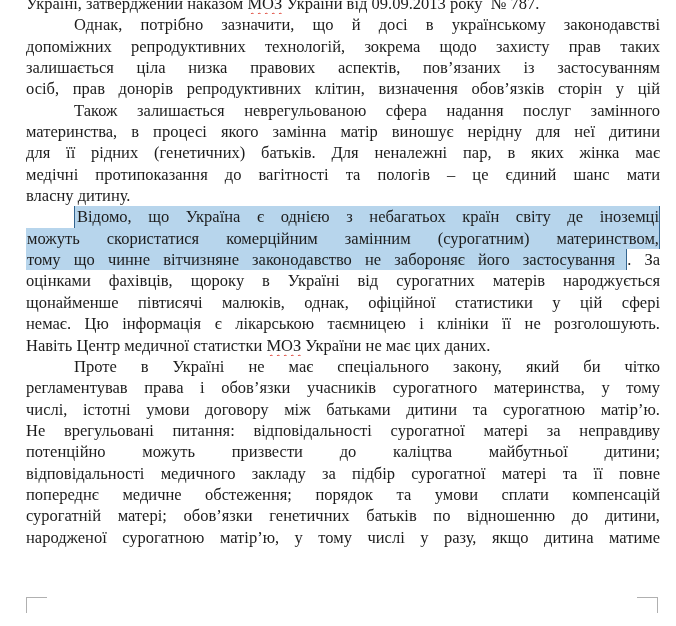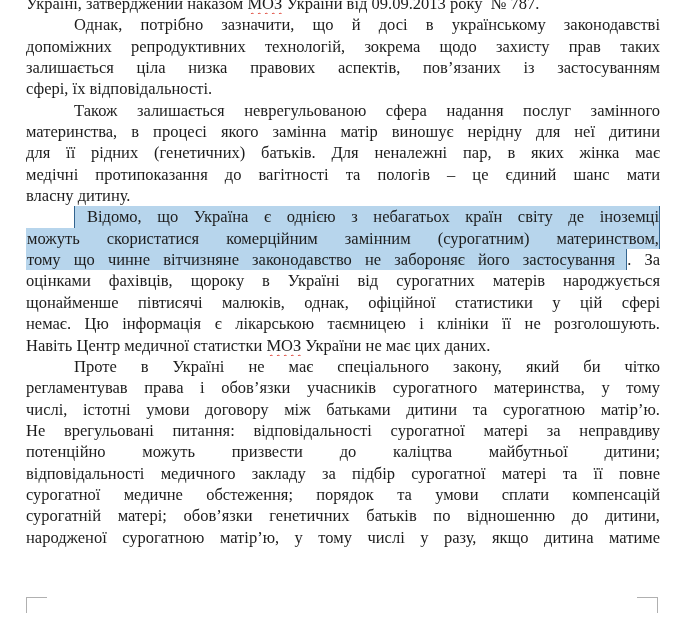--- a/index.html
+++ b/index.html
@@ -32,21 +32,21 @@
   }
   .line.indent{ text-indent:48px;font-family:Liberation Serif, serif; }
   .hl-first,.hl-mid,.hl-last{
     background:var(--hl-fill,#b7d5ec);
     padding-top:2px;padding-bottom:2px;
   }
   .hl-first{
     border-top:1px solid var(--hl-border,#33648f);
     border-left:1px solid var(--hl-border,#33648f);
     border-right:1px solid var(--hl-border,#33648f);
-    padding-left:12px;
+    padding-left:2px;
   }
   .hl-mid{
     border-left:1px solid var(--hl-border,#33648f);
     border-right:1px solid var(--hl-border,#33648f);
     margin-left:-2px;padding-left:2px;font-family:Liberation Serif, serif;
   }
   .hl-last{
     border-left:1px solid var(--hl-border,#33648f);
     border-right:1px solid var(--hl-border,#33648f);
     border-bottom:1px solid var(--hl-border,#33648f);
@@ -76,38 +76,38 @@
   }
 </style>
 </head>
 <body style="background: rgb(255, 255, 255);">
 
 <div class="doc-text">
     <div class="line last"><span>Україні, затверджений наказом </span><span class="misspelled">МОЗ</span><span> України від 09.09.2013 року &nbsp;№ 787.</span></div>
     <div class="line indent"><span>Однак, потрібно зазначити, що й досі в українському законодавстві</span></div>
     <div class="line"><span>допоміжних репродуктивних технологій, зокрема щодо захисту прав таких</span></div>
     <div class="line"><span>залишається ціла низка правових аспектів, пов’язаних із застосуванням</span></div>
-    <div class="line last"><span>сфері, їх відповідальності.</span></div>
+    <div class="line"><span>осіб, прав донорів репродуктивних клітин, визначення обов’язків сторін у цій</span></div>
     <div class="line indent"><span>Також залишається неврегульованою сфера надання послуг замінного</span></div>
     <div class="line"><span>материнства, в процесі якого замінна матір виношує нерідну для неї дитини</span></div>
     <div class="line"><span>для її рідних (генетичних) батьків. Для неналежні пар, в яких жінка має</span></div>
     <div class="line"><span>медічні протипоказання до вагітності та пологів – це єдиний шанс мати</span></div>
     <div class="line last"><span>власну дитину.</span></div>
     <div class="line indent"><span class="hl-first">Відомо, що Україна є однією з небагатьох країн світу де іноземці</span></div>
     <div class="line"><span class="hl-mid">можуть скористатися комерційним замінним (сурогатним) материнством,</span></div>
     <div class="line"><span class="hl-last">тому що чинне вітчизняне законодавство не забороняє його застосування</span><span>. За</span></div>
     <div class="line"><span>оцінками фахівців, щороку в Україні від сурогатних матерів народжується</span></div>
     <div class="line"><span>щонайменше півтисячі малюків, однак, офіційної статистики у цій сфері</span></div>
     <div class="line"><span>немає. Цю інформація є лікарською таємницею і клініки її не розголошують.</span></div>
     <div class="line last"><span>Навіть Центр медичної статистки </span><span class="misspelled">МОЗ</span><span> України не має цих даних.</span></div>
     <div class="line indent"><span>Проте в Україні не має спеціального закону, який би чітко</span></div>
     <div class="line"><span>регламентував права і обов’язки учасників сурогатного материнства, у тому</span></div>
     <div class="line"><span>числі, істотні умови договору між батьками дитини та сурогатною матір’ю.</span></div>
     <div class="line"><span>Не врегульовані питання: відповідальності сурогатної матері за неправдиву</span></div>
     <div class="line"><span>потенційно можуть призвести до каліцтва майбутньої дитини;</span></div>
     <div class="line"><span>відповідальності медичного закладу за підбір сурогатної матері та її повне</span></div>
-    <div class="line"><span>сурогатної медичне обстеження; порядок та умови сплати компенсацій</span></div>
+    <div class="line"><span>попереднє медичне обстеження; порядок та умови сплати компенсацій</span></div>
     <div class="line"><span>сурогатній матері; обов’язки генетичних батьків по відношенню до дитини,</span></div>
     <div class="line"><span>народженої сурогатною матір’ю, у тому числі у разу, якщо дитина матиме</span></div>
   </div>
 
 <div class="boundary-mark left"></div>
 <div class="boundary-mark right"></div>
 
 </body></html>

